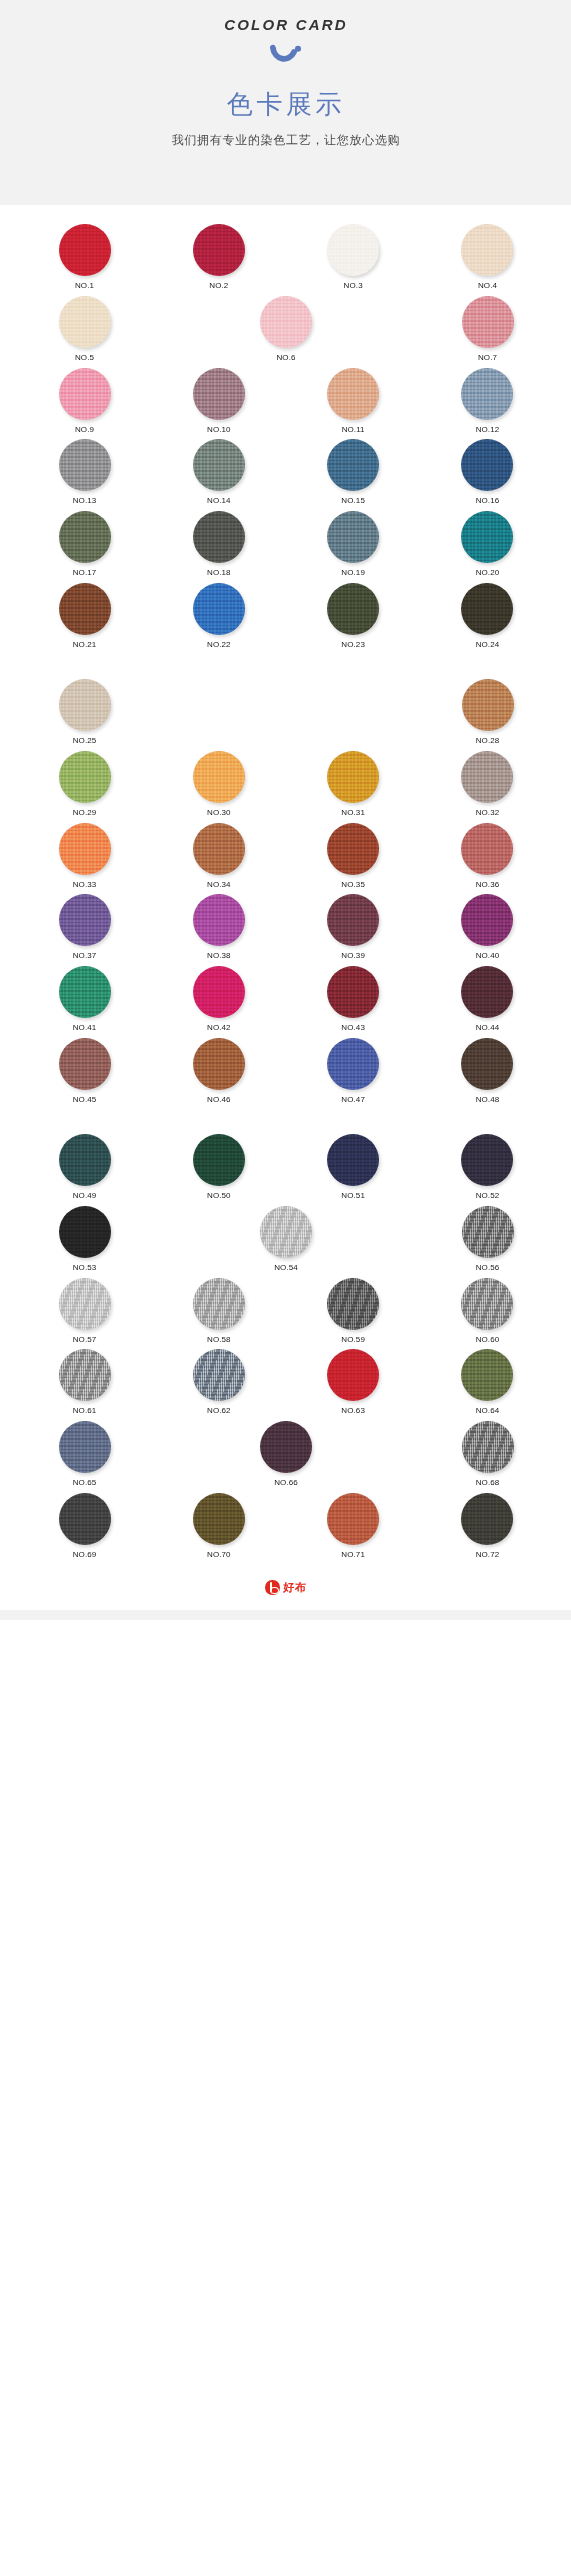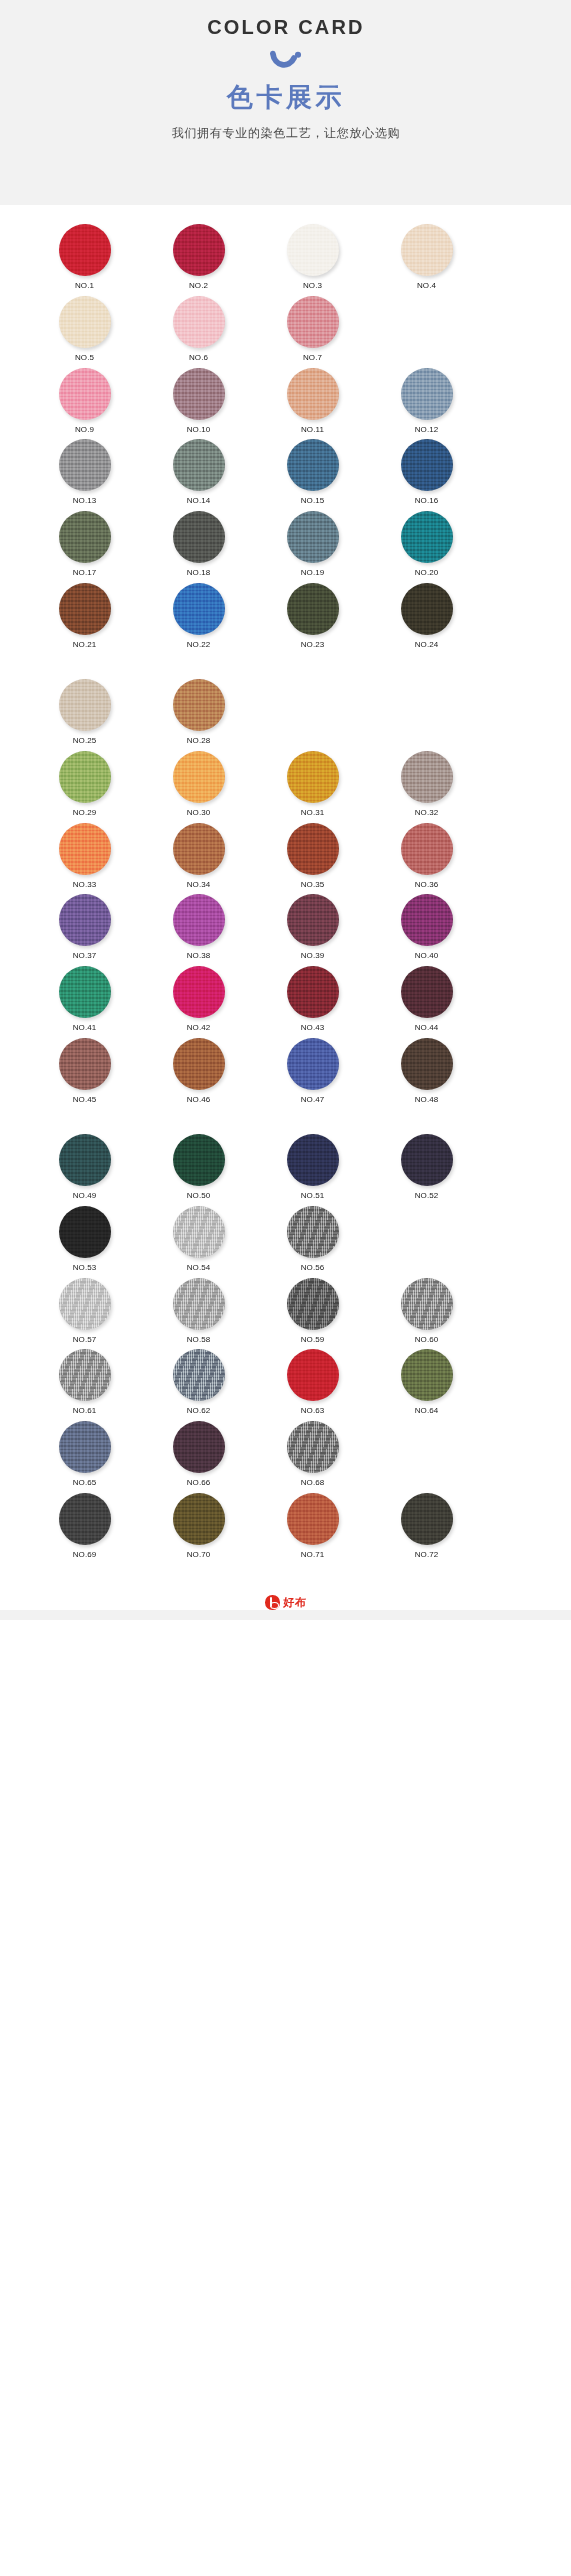--- a/index.html
+++ b/index.html
@@ -13,59 +13,60 @@
   
   .header {
     width: 572px;
     height: 205px;
     background: #f2f2f2;
     position: relative;
     text-align: center;
   }
   .header-kicker {
     padding-top: 16px;
-    font-size: 20px;
+    font-size: 15px;
+    font-style: italic;
     font-weight: bold;
     letter-spacing: 2.2px;
     color: #333333;
     font-family: "Liberation Sans", sans-serif;
   }
   .smile-wrap {
     margin-top: 10px;
     height: 24.6px;
     display: flex;
     align-items: center;
     justify-content: center;
   }
   .smile-wrap svg { display: block; }
 
   .header-title {
-    margin-top: 6px;
+    margin-top: 19px;
     font-size: 26px;
-    font-weight: bold;
+    font-weight: normal;
     letter-spacing: 3.6px;
     color: #5b79bd;
     font-family: "Liberation Sans", sans-serif;
   }
   .header-sub {
     margin-top: 10px;
     font-size: 12px;
     letter-spacing: 0.7px;
     color: #4a4a4a;
   }
 
   
   .blocks { width: 572px; background: #ffffff; padding-top: 19px; }
   .block { width: 572px; }
   .block + .block { margin-top: 30px; }
 
   .row {
     display: flex;
     width: 572px;
-    justify-content: flex-start;
+    justify-content: space-between;
     padding: 0 27.5px;
     margin-bottom: 5.8px;
   }
   .cell {
     width: 114px;
     display: flex;
     flex-direction: column;
     align-items: center;
   }
   .dot {
@@ -101,21 +102,21 @@
     color: #1a1a1a;
     letter-spacing: 0.1px;
     font-family: "Liberation Sans", sans-serif;
   }
 
   
   .footer {
     width: 572px;
     height: 45px;
     display: flex;
-    align-items: flex-end;
+    align-items: center;
     justify-content: center;
     gap: 3.6px;
     background: #ffffff;
   }
   .brand-mark {
     width: 14.5px; height: 14.5px;
     border-radius: 50%;
     background: #e02a1e;
     position: relative;
     display: inline-block;

